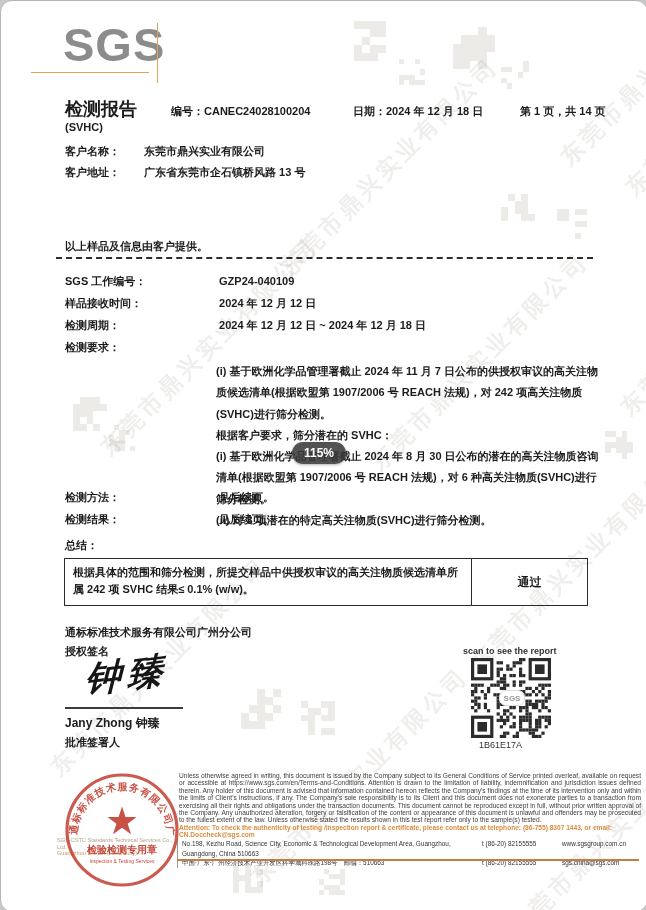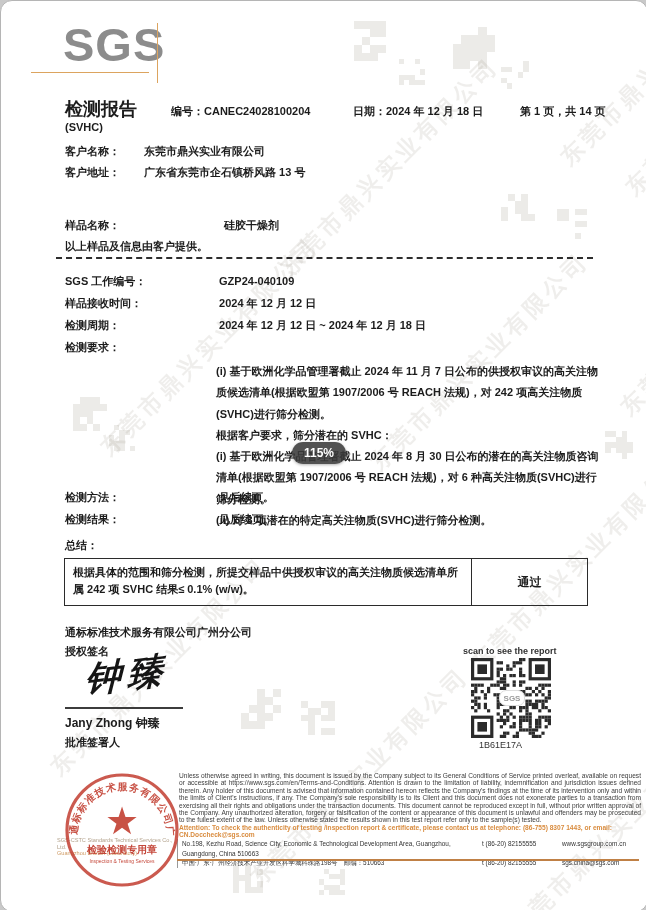--- a/index.html
+++ b/index.html
@@ -452,24 +452,20 @@
 
   <div class="row" style="left:64px;top:143px;">
     <span class="lbl" style="display:inline-block;width:76px;">客户名称：</span>
     <span class="val">东莞市鼎兴实业有限公司</span>
   </div>
   <div class="row" style="left:64px;top:164px;">
     <span class="lbl" style="display:inline-block;width:76px;">客户地址：</span>
     <span class="val">广东省东莞市企石镇桥风路 13 号</span>
   </div>
 
-  <div class="row" style="left:64px;top:217px;">
-    <span class="lbl" style="display:inline-block;width:156px;">样品名称：</span>
-    <span class="val">硅胶干燥剂</span>
-  </div>
   <div class="row lbl" style="left:64px;top:238px;">以上样品及信息由客户提供。</div>
 
   <div class="abs sep"></div>
 
   <div class="row" style="left:64px;top:273px;">
     <span class="lbl" style="display:inline-block;width:151px;">SGS 工作编号：</span>
     <span class="val">GZP24-040109</span>
   </div>
   <div class="row" style="left:64px;top:295px;">
     <span class="lbl" style="display:inline-block;width:151px;">样品接收时间：</span>

